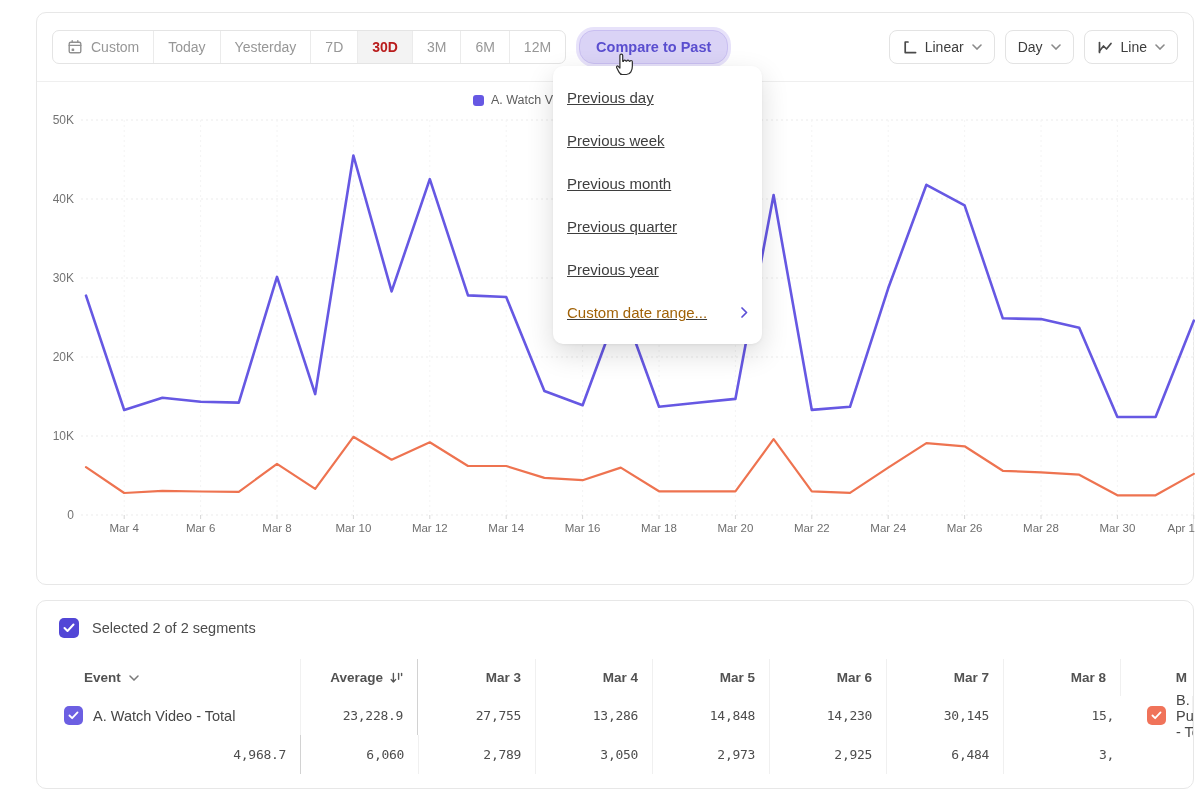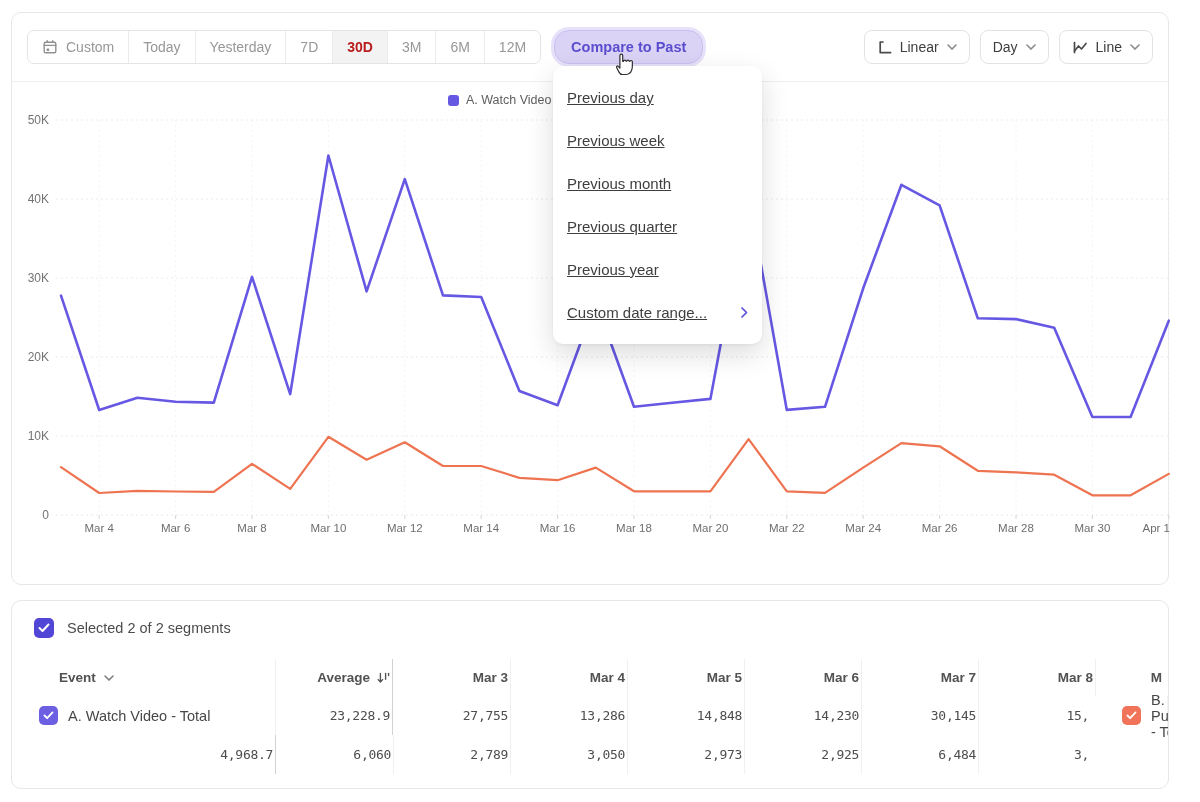--- a/index.html
+++ b/index.html
@@ -1,19 +1,19 @@
 <!DOCTYPE html>
 <html><head>
 <meta charset="utf-8">
 <style>
   * { box-sizing: border-box; margin: 0; padding: 0; }
   html,body { width:1200px; height:802px; }
   body { position:relative; background:#fff; font-family:"Liberation Sans",sans-serif; overflow:hidden; }
 
-  .card { position:absolute; left:11px; width:1158px; background:#fff;
+  .card { position:absolute; left:36px; width:1158px; background:#fff;
           border:1px solid #e7e7e7; border-radius:10px; }
   #top-card { top:12px; height:573px; }
   #bottom-card { top:600px; height:189px; overflow:hidden; }
 
   
   .toolbar { position:absolute; top:0; left:0; right:0; height:69px;
              display:flex; align-items:center; padding:0 15px;
              border-bottom:1px solid #efefef; }
   .seg-group { display:flex; align-items:stretch; height:34px;
                border:1px solid #e4e4e4; border-radius:7px; overflow:hidden; background:#fff; }
@@ -38,21 +38,21 @@
             justify-content:center; gap:22px; pointer-events:none; }
   .legend-item { display:flex; align-items:center; gap:7px; font-size:12.5px; color:#5e5e5e; }
   .swatch { width:11px; height:11px; border-radius:3px; }
 
   
   #compare-menu { position:absolute; left:553px; top:66px; width:209px; z-index:20;
                   background:#fff; border-radius:10px; padding:10px 0;
                   box-shadow:0 1px 3px rgba(0,0,0,.05), 0 10px 28px rgba(0,0,0,.14); }
   .menu-item { height:43px; display:flex; align-items:center; padding:0 14px;
                font-size:15px; color:#3e3e3e; cursor:pointer;text-decoration:underline; }
-  .menu-item.custom span { color:#404040; }
+  .menu-item.custom span { color:#a16207; }
   .menu-item.custom svg { margin-left:auto; }
 
   #cursor-icon { position:absolute; left:615px; top:52px; z-index:30; pointer-events:none; }
 
   
   .panel-head { position:relative; height:58px; }
   .summary { position:absolute; left:22px; top:17px; display:flex; align-items:center; gap:13px;
              font-size:14.5px; color:#4c4c4c; }
   .checkbox { width:20px; height:20px; border-radius:5px; display:flex;
               align-items:center; justify-content:center; flex:none; cursor:pointer; }
@@ -64,21 +64,21 @@
   .search-box input::placeholder { color:#9e9e9e; }
 
   .seg-table { position:absolute; top:58px; left:0; right:0; display:grid;
                grid-template-columns:264px 117px repeat(6,117px) minmax(0,1fr); }
   .cell { display:flex; align-items:center; }
   .th { height:37px; font-size:13.5px; font-weight:bold; color:#525252; }
   .td { height:39px; }
   .ev { justify-content:flex-start; border-right:1px solid #f1f1f1; }
   .th.ev { padding-left:47px; gap:8px; }
   .td.ev { padding-left:27px; gap:10px; font-size:14.5px; color:#474747; }
-  .num { justify-content:flex-end; padding-right:2px; }
+  .num { justify-content:flex-end; padding-right:14px; }
   .avg { border-right:1px solid #d2d2d2; }
   .sep-l { border-left:1px solid #f0f0f0; }
   .last { padding-right:6px; }
   .mono { font-family:"DejaVu Sans Mono",monospace; font-size:13px; color:#4d4d4d;
           letter-spacing:-0.3px; }
   .row-cb { width:19px; height:19px; border-radius:5px; display:flex;
             align-items:center; justify-content:center; flex:none; cursor:pointer; }
 </style>
 </head>
 <body>

